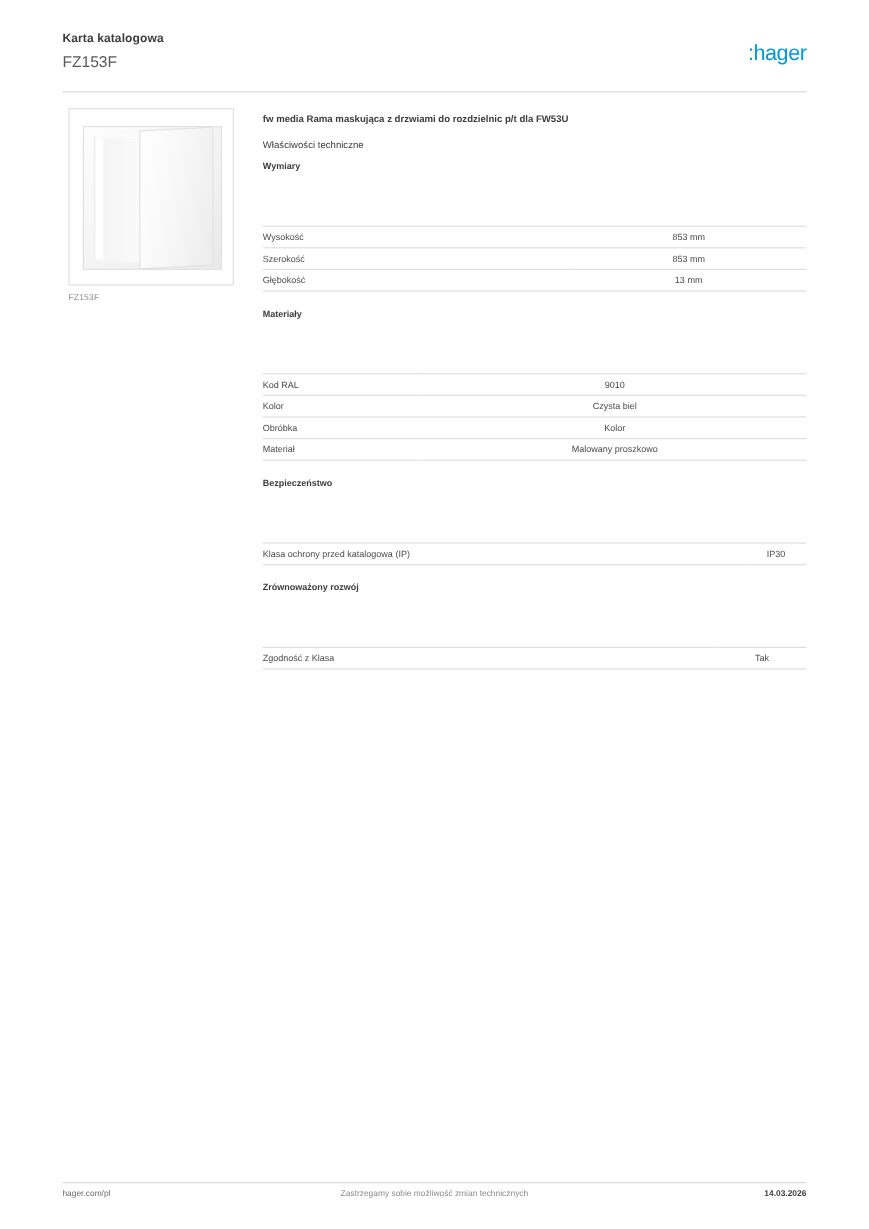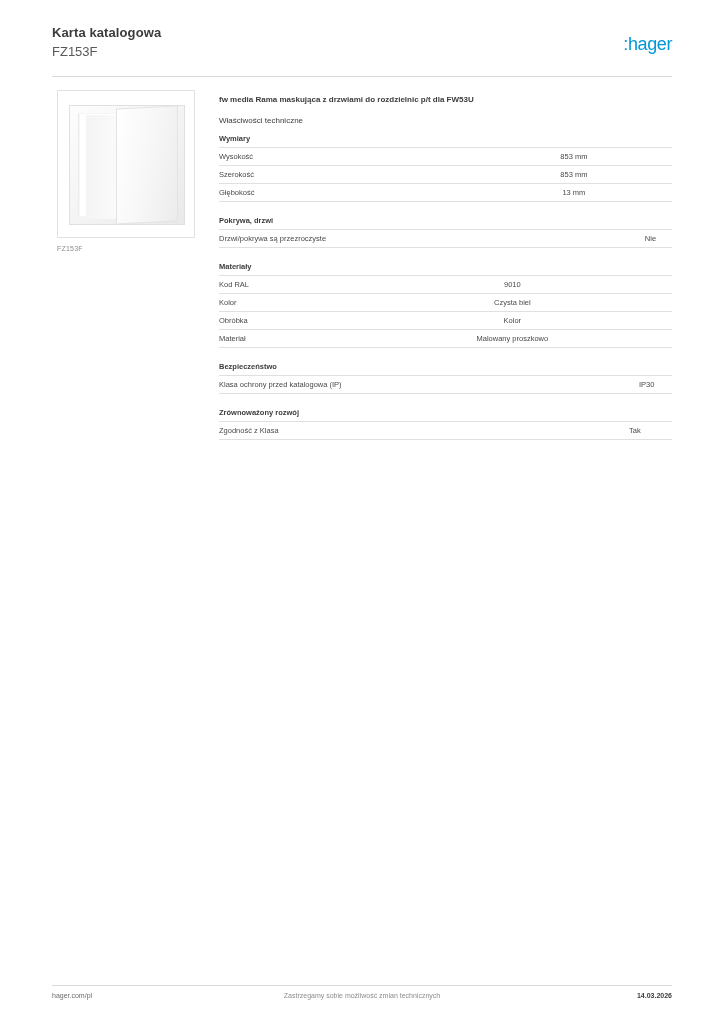--- a/index.html
+++ b/index.html
@@ -21,21 +21,21 @@
 
   
   .header {
     position: absolute;
     top: 24px;
     left: 52px;
     right: 52px;
     height: 48px;
   }
   .doc-title {
-    font-size: 13px;
+    font-size: 10px;
     font-weight: bold;
     color: #3c3c3b;
     letter-spacing: 0.1px;
     line-height: 17px;
   }
   .doc-subtitle {
     font-size: 13px;
     font-weight: normal;
     color: #59595b;
     line-height: 17px;
@@ -147,20 +147,21 @@
   .group-title {
     font-size: 7.5px;
     font-weight: bold;
     color: #3c3c3b;
     padding-bottom: 4px;
   }
   table.spec {
     width: 100%;
     border-collapse: collapse;
     margin-bottom: 14px;
+    margin-top: 41px;
   }
   table.spec tr { border-top: 1px solid #e0e0e0; }
   table.spec tr:last-child { border-bottom: 1px solid #e0e0e0; }
   table.spec td {
     font-size: 7.5px;
     color: #4a4a49;
     padding: 3.5px 0 3.5px 0;
     line-height: 10px;
   }
   table.spec td.label { text-align: left; }
@@ -240,31 +241,20 @@
             <td class="value">853 mm</td>
           </tr>
           <tr>
             <td class="label">Głębokość</td>
             <td class="value">13 mm</td>
           </tr>
         </tbody>
       </table>
     </div>
 
-    <div class="group">
-      <div class="group-title">Pokrywa, drzwi</div>
-      <table class="spec">
-        <tbody>
-          <tr>
-            <td class="label">Drzwi/pokrywa są przezroczyste</td>
-            <td class="value">Nie</td>
-          </tr>
-        </tbody>
-      </table>
-    </div>
 
     <div class="group">
       <div class="group-title">Materiały</div>
       <table class="spec">
         <tbody>
           <tr>
             <td class="label">Kod RAL</td>
             <td class="value">9010</td>
           </tr>
           <tr>

